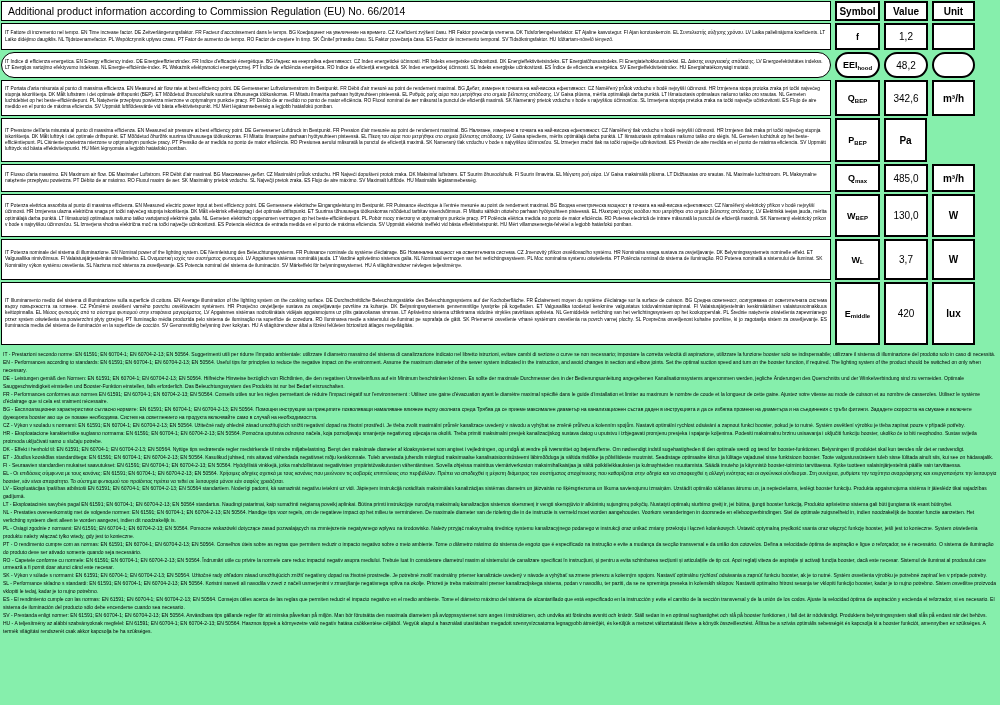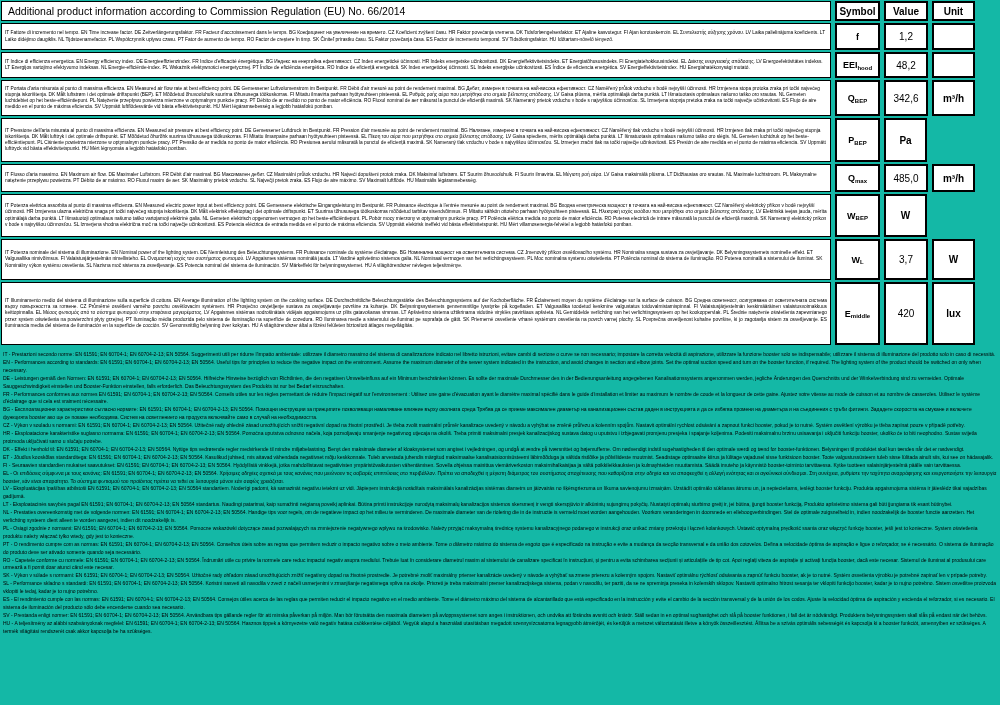--- a/index.html
+++ b/index.html
@@ -1,34 +1,34 @@
 <!DOCTYPE html>
 <html><head>
 <meta charset="utf-8">
 <style>
   html,body { margin:0; padding:0; background:#ffffff; color:#000000;
               font-family:"Liberation Sans", sans-serif; }
-  .page { width:1000px; height:705px; background:#14b8a6; overflow:hidden; box-sizing:border-box; padding:1px 1px 0 1px; }
+  .page { width:1000px; height:705px; background:#86efac; overflow:hidden; box-sizing:border-box; padding:1px 1px 0 1px; }
 
   .trow { display:flex; margin-bottom:2px; }
   .cell { border:1.5px solid #000; box-sizing:border-box; background:#fff; }
   .desc-cell { width:830px; margin-right:4px; display:flex; align-items:center;
                padding:1px 3px; font-size:4.8px; line-height:6.1px; color:#000; }
   .desc-cell p { margin:0; }
   .sym-cell  { width:45px; margin-right:4px; border-width:2px; display:flex;
                align-items:center; justify-content:center; font-weight:bold; font-size:9px; }
   .val-cell  { width:44px; margin-right:4px; border-width:2px; display:flex;
                align-items:center; justify-content:center; font-size:10px; }
   .unit-cell { width:43px; border-width:2px; display:flex;
                align-items:center; justify-content:center; font-weight:bold; font-size:10px; }
   .hdr-text  { font-weight:bold; font-size:10px; }
   .title-cell{ font-size:10.5px; padding-left:6px; font-weight:normal; }
 
   .h-hdr { height:20px; }
-  .h-r1 { height:27px; } .h-r2 { height:26px; } .h-r3 { height:36px; }
+  .h-r1 { height:27px; } .h-r2 { height:26px;border-radius:13px; } .h-r3 { height:36px; }
   .h-r4 { height:44px; } .h-r5 { height:28px; } .h-r6 { height:43px; }
   .h-r7 { height:41px; } .h-r8 { height:63px; }
   .justify p { text-align:justify; }
 
   .sub { font-size:6px; position:relative; top:2.5px; font-weight:bold; }
 
   .notes { margin-top:6px; padding:0 2px; font-size:5px; line-height:7.9px; color:#000; }
   .note  { margin:0; }
 </style>
 </head>
@@ -103,20 +103,21 @@
   </div>
 
   <div class="trow h-r6">
     <div class="cell desc-cell h-r6">
         <p>IT Potenza elettrica assorbita al punto di massima efficienza. EN Measured electric power input at best efficiency point. DE Gemessene elektrische Eingangsleistung im Bestpunkt. FR Puissance électrique à l'entrée mesurée au point de rendement maximal. BG Входна електрическа мощност в точката на най-висока ефективност. CZ Naměřený elektrický příkon v bodě nejvyšší účinnosti. HR Izmjerena ulazna električna snaga pri točki najvećeg stupnja iskorištenja. DK Målt elektrisk effektoptag i det optimale driftspunkt. ET Suurima tõhususega töökuskorras mõõdetud tarbitav sisendvõimsus. FI Mitattu sähkön ottoteho parhaan hyötysuhteen pisteessä. EL Ηλεκτρική ισχύς εισόδου που μετρήθηκε στο σημείο βέλτιστης απόδοσης. LV Elektriskā ieejas jauda, mērīta optimālajā darba punktā. LT Išmatuotoji optimalaus našumo taško vartojamoji elektrinė galia. NL Gemeten elektrisch opgenomen vermogen op het beste-efficiëntiepunt. PL Pobór mocy mierzony w optymalnym punkcie pracy. PT Potência elétrica medida no ponto de maior eficiência. RO Puterea electrică de intrare măsurată la punctul de eficiență maximă. SK Nameraný elektrický príkon v bode s najvyššou účinnosťou. SL Izmerjena vhodna električna moč na točki največje učinkovitosti. ES Potencia eléctrica de entrada medida en el punto de máxima eficiencia. SV Uppmätt elektrisk ineffekt vid bästa effektivitetspunkt. HU Mért villamosenergia-felvétel a legjobb hatásfokú pontban.</p>
       </div>
     <div class="cell sym-cell h-r6">
         <span>W</span>
         <span class="sub">BEP</span>
       </div>
+    <div class="cell val-cell h-r6">130,0</div>
     <div class="cell unit-cell h-r6">W</div>
   </div>
 
   <div class="trow h-r7">
     <div class="cell desc-cell h-r7">
         <p>IT Potenza nominale del sistema di illuminazione. EN Nominal power of the lighting system. DE Nennleistung des Beleuchtungssystems. FR Puissance nominale du système d'éclairage. BG Номинална мощност на осветителната система. CZ Jmenovitý příkon osvětlovacího systému. HR Nominalna snaga sustava za osvjetljavanje. DK Belysningssystemets nominelle effekt. ET Valgusallika nimivõimsus. FI Valaistusjärjestelmän nimellisteho. EL Ονομαστική ισχύς του συστήματος φωτισμού. LV Apgaismes sistēmas nominālā jauda. LT Vardinė apšvietimo sistemos galia. NL Nominaal vermogen van het verlichtingssysteem. PL Moc nominalna systemu oświetlenia. PT Potência nominal do sistema de iluminação. RO Puterea nominală a sistemului de iluminat. SK Nominálny výkon systému osvetlenia. SL Nazivna moč sistema za osvetljevanje. ES Potencia nominal del sistema de iluminación. SV Märkeffekt för belysningssystemet. HU A világítórendszer névleges teljesítménye.</p>
       </div>
     <div class="cell sym-cell h-r7">
         <span>W</span>
         <span class="sub">L</span>

